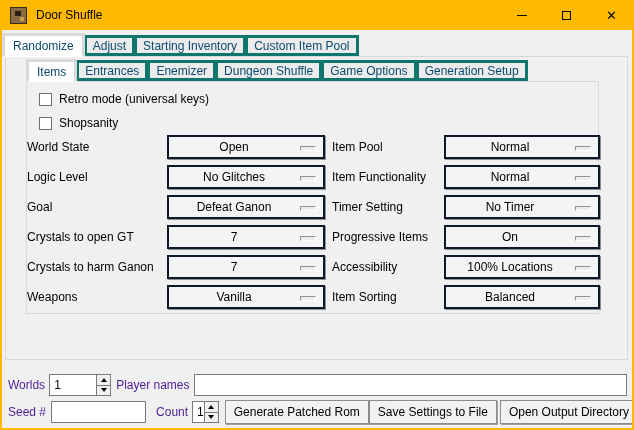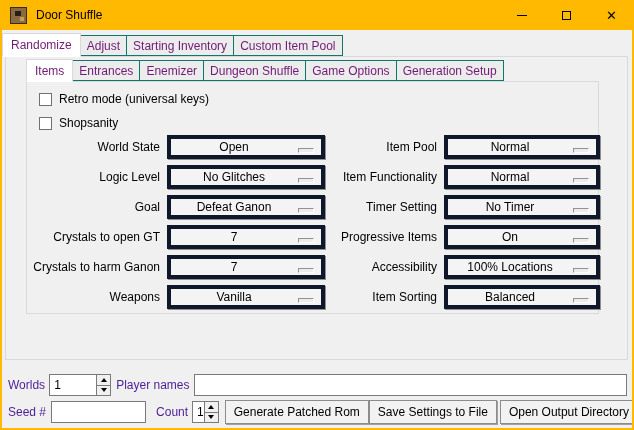--- a/index.html
+++ b/index.html
@@ -33,22 +33,22 @@
   .client {
     position:absolute; top:30px; left:2px; right:2px; bottom:2px;
     background:#f0f0f0; overflow:hidden;
   }
 
   
   .tabs { position:absolute; display:flex; align-items:flex-end; }
   .outer-tabs { top:3px; left:0px; height:23px; }
   .tab {
     height:21px; padding:0 6px; display:flex; align-items:center;
-    background:#ececec; border:1px solid #0f766e; margin-right:-1px;
-    font-size:12px; color:#701a75; white-space:nowrap; position:relative; z-index:1;
+    background:#ececec; border:3px solid #0f766e; margin-right:-1px;
+    font-size:12px; color:#0c4a6e; white-space:nowrap; position:relative; z-index:1;
   }
   .tab.selected {
     height:24px; background:#fff; z-index:3; padding:0 8px;
     border-color:#d9d9d9; border-bottom:1px solid #fff; margin-bottom:-1px;
   }
 
   
   .outer-pane {
     position:absolute; top:26px; left:3px; width:623px; height:304px;
     border:1px solid #d9d9d9; background:#f0f0f0; z-index:2;
@@ -65,24 +65,24 @@
   .check-row { position:absolute; left:12px; height:18px; display:flex; align-items:center; cursor:default; }
   .checkbox { width:13px; height:13px; background:#fff; border:1px solid #707070; }
   .check-label { margin-left:7px; font-size:12px; color:#000; }
 
   
   .settings-grid {
     position:absolute; top:50px; left:0;
     display:grid; grid-template-columns:133px 158px 105px 156px;
     column-gap:7px; grid-auto-rows:30px; align-items:center;
   }
-  .set-label { font-size:12px; color:#000; text-align:right; white-space:nowrap; }
+  .set-label { font-size:12px; color:#000; white-space:nowrap; }
   .dd {
     position:relative; height:24px; background:#f4f4f4;
-    border:4px solid #0f172a; box-shadow:1px 1px 0 #8f8f8f;
+    border:2px solid #0f172a; box-shadow:1px 1px 0 #8f8f8f;
     display:flex; align-items:center; justify-content:center;
     font-size:12px; color:#000; padding-right:24px; cursor:default;
   }
   .dd-ind {
     position:absolute; right:7px; top:9px; width:16px; height:5px;
     background:#ececec;
     border-top:1px solid #929292; border-left:1px solid #929292;
     border-bottom:1px solid #fff; border-right:1px solid #fff;
   }
 

